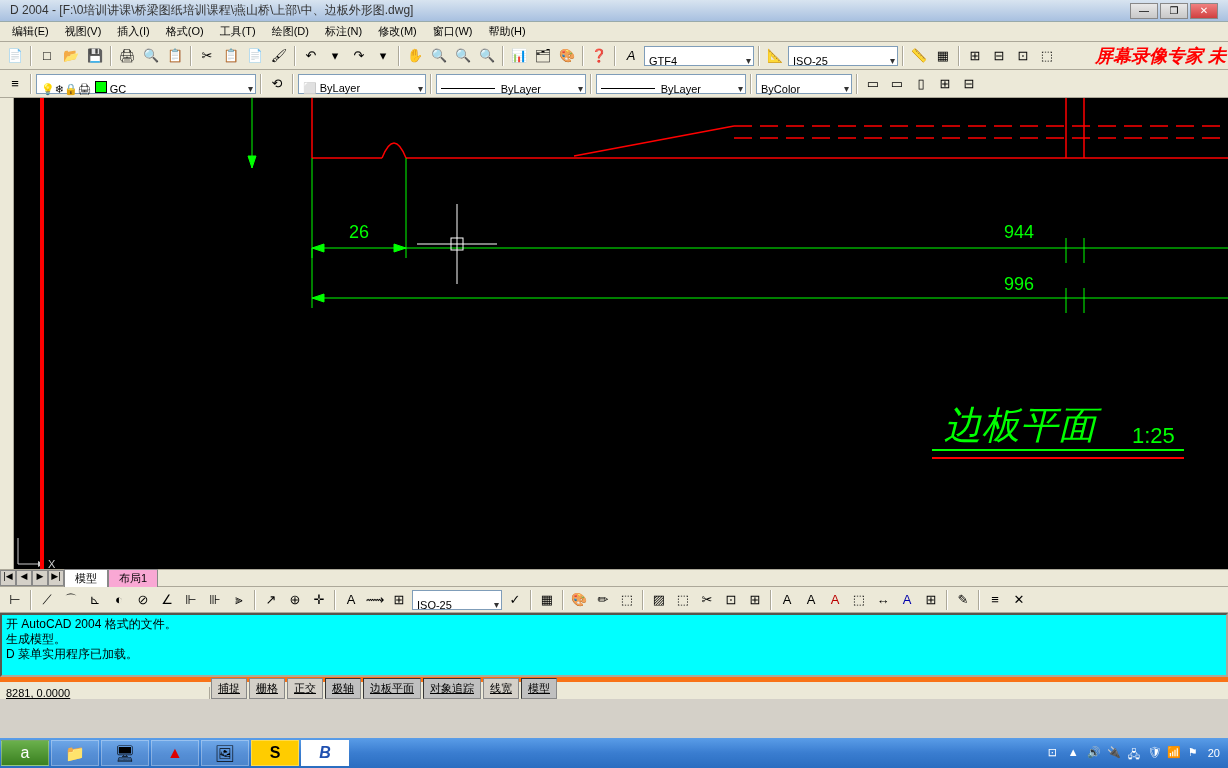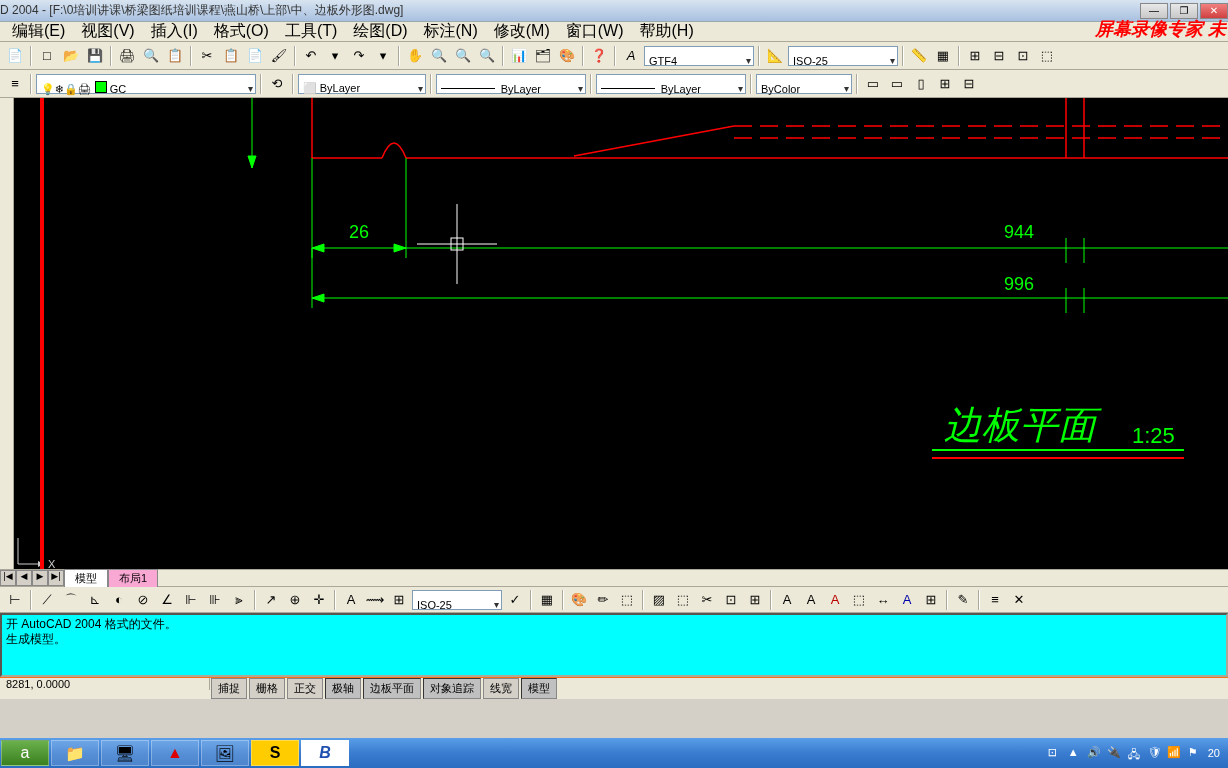--- a/index.html
+++ b/index.html
@@ -1,29 +1,29 @@
 <!DOCTYPE html>
 <html><head>
 <meta charset="utf-8">
 <style>
 * { margin:0; padding:0; box-sizing:border-box; font-family:"Microsoft YaHei","SimSun",Arial,sans-serif; }
 body { width:1228px; height:768px; overflow:hidden; background:#d4d0c8; font-size:12px; position:relative; }
 
 
-.titlebar { height:22px; background:linear-gradient(#d8e4f0,#a8c0e0); display:flex; align-items:center; padding:0 0; border-bottom:1px solid #9aa; }
+.titlebar { height:22px; background:linear-gradient(#d8e4f0,#a8c0e0); display:flex; align-items:center; padding:0 10px; border-bottom:1px solid #9aa; }
 .titlebar-text { color:#333; font-size:12px; flex:1; }
 .win-controls { display:flex; gap:2px; }
 .win-btn { width:28px; height:16px; background:linear-gradient(#e8e8e8,#c8c8c8); border:1px solid #888; font-size:10px; text-align:center; line-height:14px; cursor:pointer; }
 
 
 .menubar { height:20px; background:#ece9d8; display:flex; align-items:center; padding:0 4px; border-bottom:1px solid #aca899; }
-.menu-item { padding:2px 8px; cursor:pointer; font-size:16px; }
-
-
-.watermark { position:absolute; top:17px; right:2px; color:#ff0000; font-size:18px; font-weight:bold; font-style:italic; }
+.menu-item { padding:2px 8px; cursor:pointer; font-size:11px; }
+
+
+.watermark { position:absolute; top:44px; right:2px; color:#ff0000; font-size:18px; font-weight:bold; font-style:italic; }
 
 
 .toolbar { height:28px; background:#ece9d8; display:flex; align-items:center; padding:1px 4px; border-bottom:1px solid #aca899; gap:2px; }
 .tool-btn { width:22px; height:22px; border:1px solid transparent; display:flex; align-items:center; justify-content:center; cursor:pointer; font-size:13px; }
 .tool-sep { width:2px; height:20px; border-left:1px solid #aca899; border-right:1px solid #fff; margin:0 2px; }
 .tool-dropdown { height:20px; border:1px solid #7f9db9; background:#fff; font-size:11px; padding:10px 18px 0 4px; display:flex; align-items:center; position:relative; cursor:pointer; }
 .tool-dropdown::after { content:"▾"; position:absolute; right:2px; font-size:10px; color:#333; }
 .lineweight-sample { width:100px; display:flex; align-items:center; gap:6px; }
 .lineweight-sample .line { flex:1; height:1px; background:#000; }
 
@@ -43,21 +43,21 @@
 .layout-tab { padding:1px 10px; background:#fff; border:1px solid #888; border-bottom:none; font-size:11px; cursor:pointer; }
 .layout-tab.inactive { background:#f9a8d4; }
 
 
 .bottom-toolbar { height:26px; background:#ece9d8; display:flex; align-items:center; padding:1px 4px; gap:2px; border-bottom:1px solid #aca899; }
 
 
 .command-window { height:64px; background:#00ffff; border:2px inset #aca899; padding:2px 4px; font-family:"SimSun",monospace; font-size:12px; line-height:15px; color:#000; overflow:hidden; }
 
 
-.status-bar { height:22px; background:#ece9d8; display:flex; align-items:flex-start; border-top:1px solid #f97316; font-size:11px; }
+.status-bar { height:22px; background:#ece9d8; display:flex; align-items:flex-end; border-top:5px solid #f97316; font-size:11px;text-decoration:underline; }
 .coord { width:210px; padding:0 6px; border-right:1px solid #aca899; }
 .status-toggle { padding:2px 6px; border:1px solid #888; background:#d4d0c8; cursor:pointer; margin:0 1px; font-size:11px; }
 .status-toggle.active { border:1px inset #888; background:#c0c0c0; }
 
 
 .taskbar { position:absolute; bottom:0; left:0; width:100%; height:30px; background:linear-gradient(#5a9de8,#3a7dd0,#2a6dc0); display:flex; align-items:center; }
 .task-item { width:48px; height:26px; margin:0 1px; background:rgba(255,255,255,0.15); border:1px solid rgba(255,255,255,0.3); display:flex; align-items:center; justify-content:center; font-size:16px; cursor:pointer; }
 .tray { margin-left:auto; display:flex; align-items:center; gap:6px; padding:0 8px; color:#fff; font-size:11px; }
 .tray-icon { width:14px; height:14px; display:inline-block; }
 .sw-green { background:#00ff00; width:12px; height:12px; border:1px solid #000; display:inline-block; }
@@ -301,20 +301,21 @@
   <div class="tool-sep"></div>
   <div class="tool-btn">✎</div>
   <div class="tool-sep"></div>
   <div class="tool-btn">≡</div>
   <div class="tool-btn">✕</div>
 </div>
 
 <div class="command-window">
   <div>开 AutoCAD 2004 格式的文件。</div>
   <div>生成模型。</div>
+  <div>D 菜单实用程序已加载。</div>
 </div>
 
 <div class="status-bar">
   <div class="coord">8281, 0.0000</div>
   <div class="status-toggle">捕捉</div>
   <div class="status-toggle">栅格</div>
   <div class="status-toggle">正交</div>
   <div class="status-toggle active">极轴</div>
   <div class="status-toggle active">边板平面</div>
   <div class="status-toggle active">对象追踪</div>

